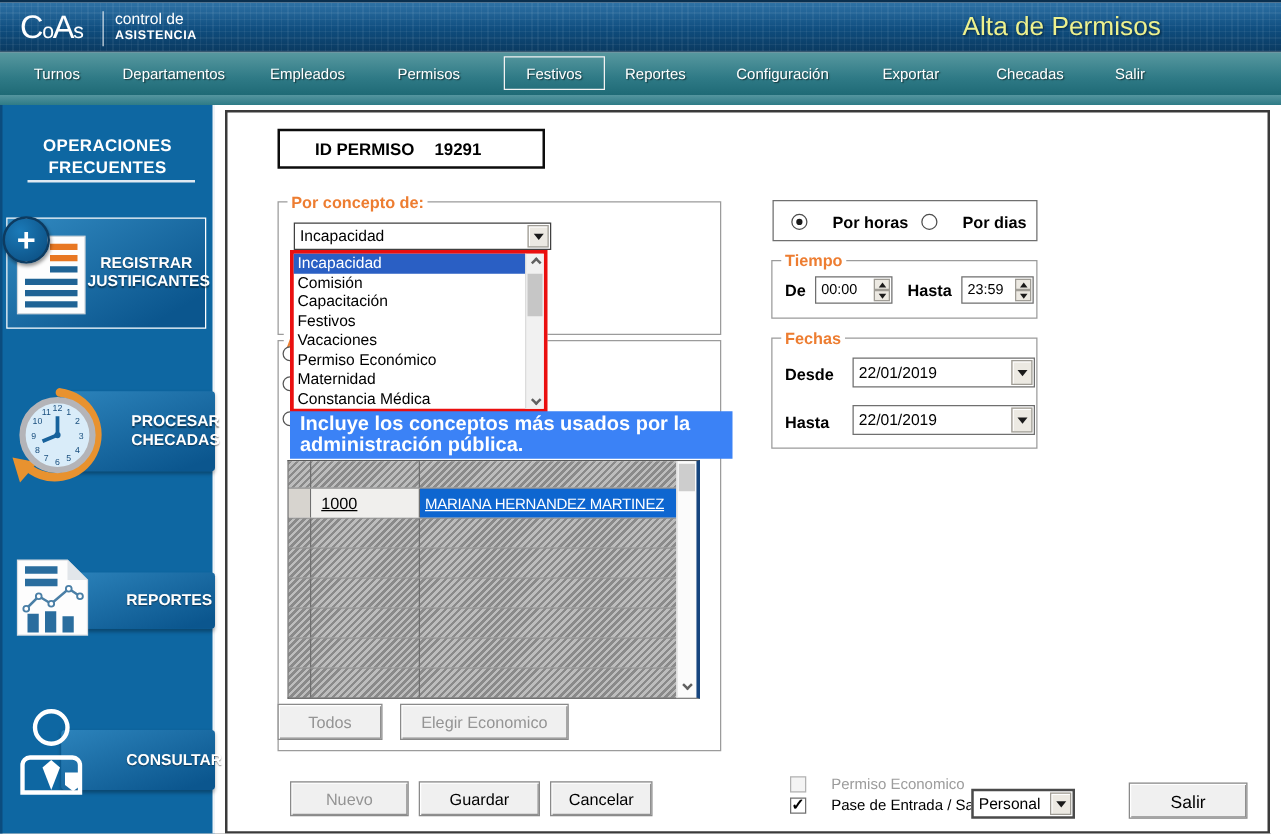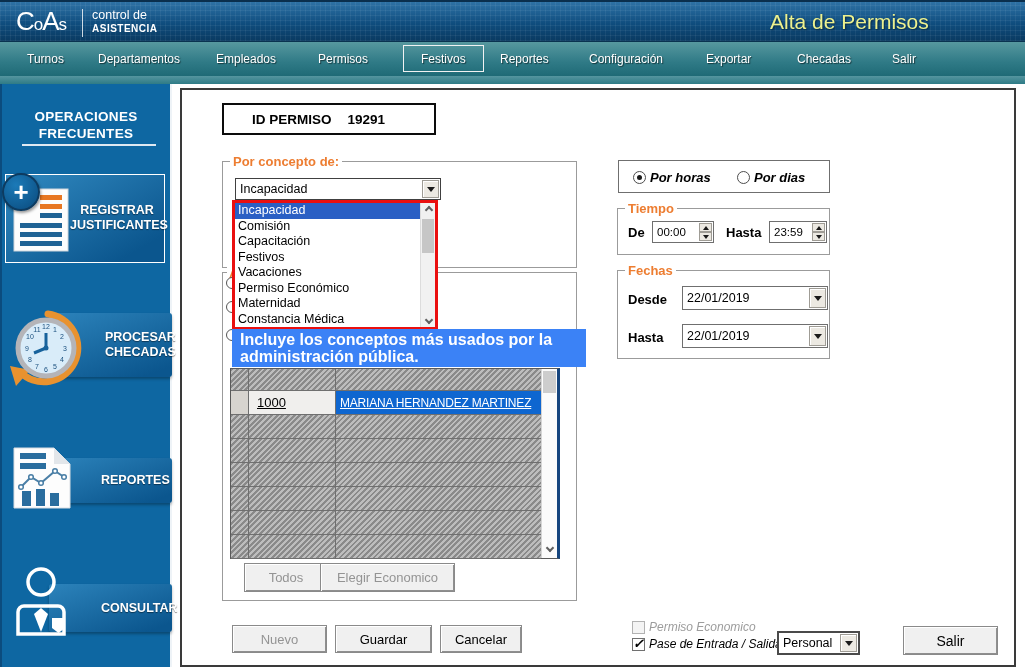--- a/index.html
+++ b/index.html
@@ -121,21 +121,21 @@
     box-shadow:inset 1px 1px 0 #ffffff, inset -1px -1px 0 #8f8f8f;
     display:flex;align-items:center;justify-content:center;font-size:13px;color:#000;cursor:pointer;}
   .wbtn.disabled{color:#949494;cursor:default;}
 
   
   .radio{width:13px;height:13px;border-radius:50%;border:1px solid #4d4d4d;background:#fff;position:relative;flex:none;}
   .radio.sel::after{content:"";position:absolute;left:3px;top:3px;width:5px;height:5px;border-radius:50%;background:#1a1a1a;}
   .cb{width:13px;height:13px;border:1px solid #707070;background:#fff;position:relative;flex:none;}
   .cb.checked::after{content:"✓";position:absolute;left:0px;top:-3px;font-size:13px;font-weight:bold;color:#000;}
   .cb.disabled{border-color:#b2b2b2;background:#f4f4f4;}
-  .ctl-row{position:absolute;display:flex;align-items:center;gap:4px;font-size:12px;font-style:italic;}
+  .ctl-row{position:absolute;display:flex;align-items:center;gap:20px;font-size:12px;}
 
   
   .spin{position:absolute;height:22px;background:#fff;border:1px solid #6f6f6f;}
   .spin .val{position:absolute;left:4px;top:50%;transform:translateY(-50%);font-size:11.5px;}
   .spin .btns{position:absolute;right:1px;top:1px;bottom:1px;width:13px;display:flex;flex-direction:column;}
   .spin .sb{flex:1;background:#ece9e2;border:1px solid #9f9c95;display:flex;align-items:center;justify-content:center;}
 
   .bold13{font-weight:bold;font-size:13px;}
 </style>
 </head>
@@ -351,21 +351,21 @@
           </div>
         </div>
       <div class="t-scroll">
         <div class="t-thumb"></div>
         <div class="t-down">
             <span class="chev down"></span>
           </div>
       </div>
     </div>
 
-    <div class="wbtn disabled" style="left:62px;top:473px;width:84px;height:29px;">Todos</div>
+    <div class="wbtn disabled" style="left:40px;top:473px;width:84px;height:29px;">Todos</div>
     <div class="wbtn disabled" style="left:138px;top:473px;width:135px;height:29px;">Elegir Economico</div>
 
     <div class="wbtn disabled" style="left:50px;top:535px;width:95px;height:28px;">Nuevo</div>
     <div class="wbtn" style="left:153px;top:535px;width:97px;height:28px;">Guardar</div>
     <div class="wbtn" style="left:258px;top:535px;width:82px;height:28px;">Cancelar</div>
 
     <div style="position:absolute;left:436px;top:70px;width:212px;height:33px;border:1px solid #6f6f6f;">
       <div class="ctl-row" style="left:14px;top:9px;">
         <span class="radio sel"></span>
         <span class="bold13">Por horas</span>

